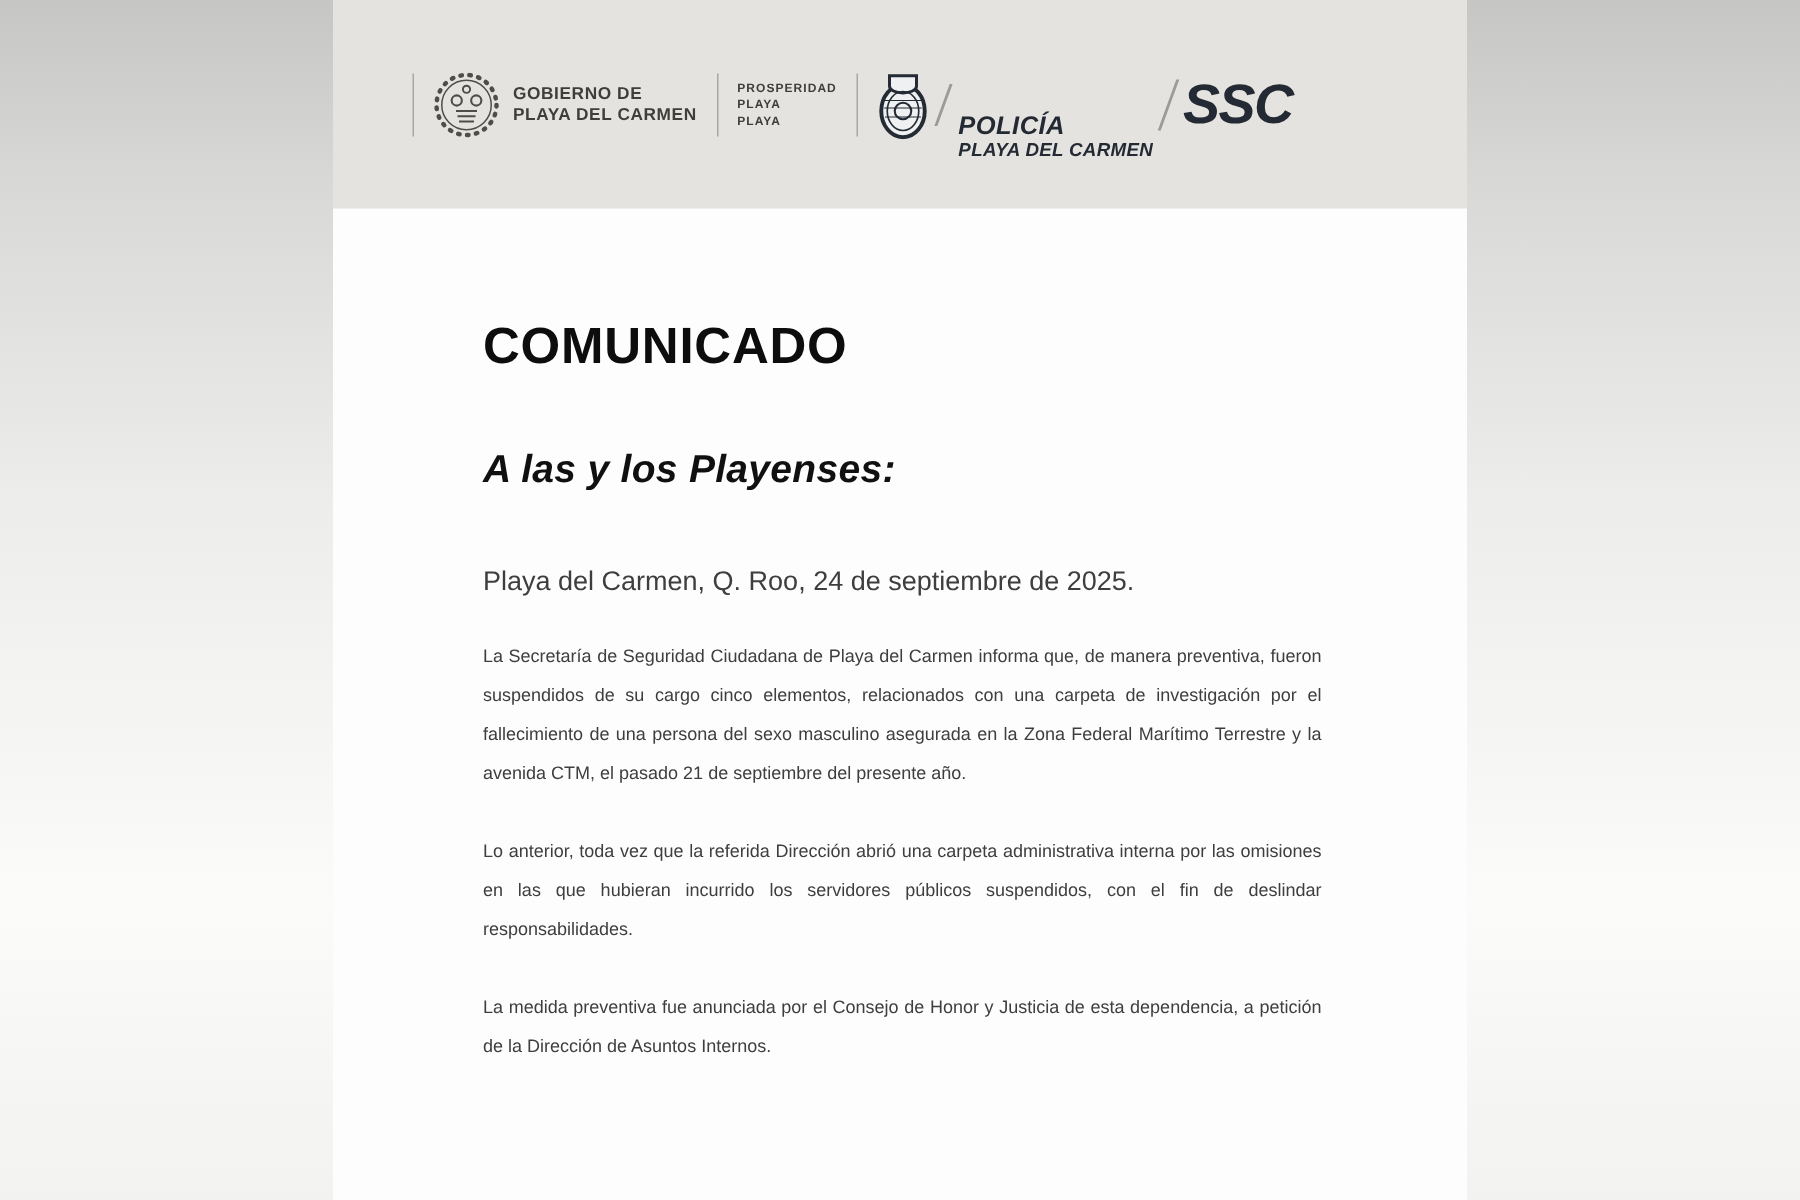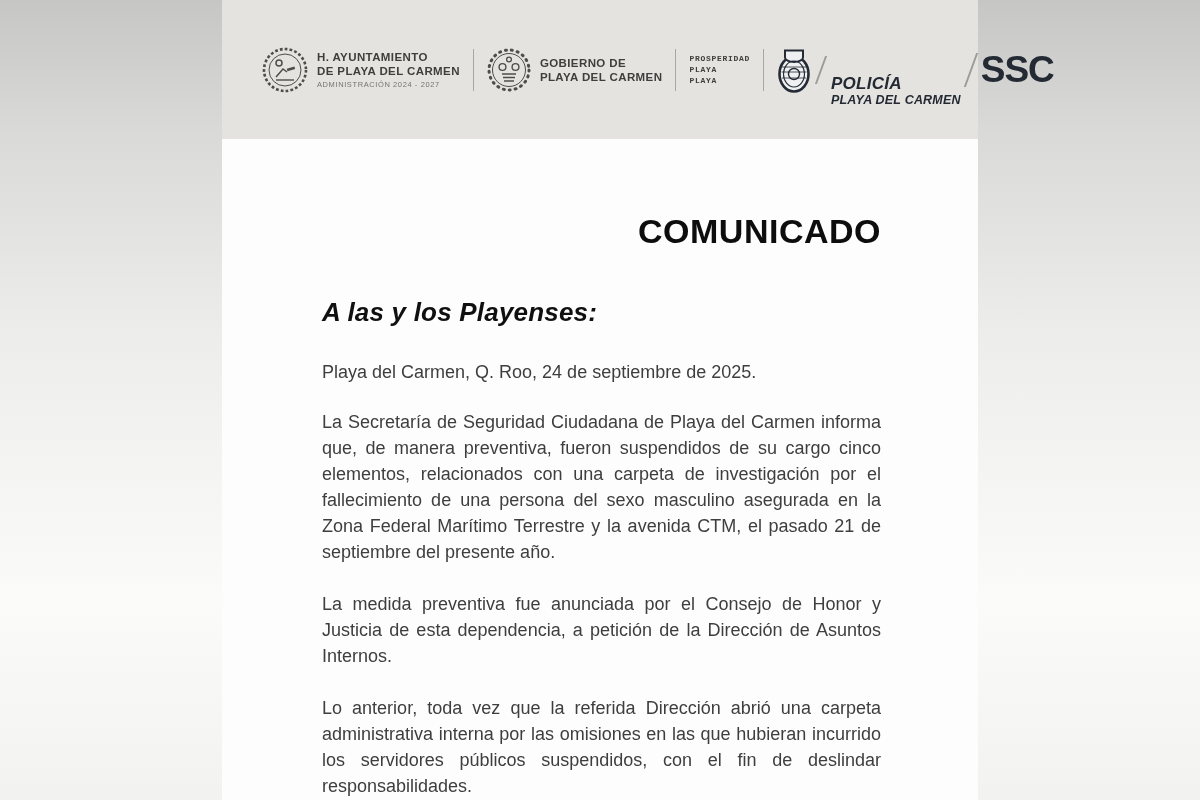--- a/index.html
+++ b/index.html
@@ -41,89 +41,73 @@
   .vdiv {
     width: 1px; height: 42px;
     background: #a7a7a4;
     margin: 0 13px;
     flex: 0 0 auto;
   }
   .slogan {
     font-size: 8px; font-weight: bold;
     letter-spacing: 0.7px; color: #3e3e3c; line-height: 11px;
     white-space: nowrap;
-    font-family: Liberation Mono, monospace;
   }
   .police { display: flex; align-items: center; color: var(--police-dark, #232a33); }
   .slash {
     width: 2px; height: 28px;
     background: #9b9b98;
     transform: skewX(-20deg);
     margin: 0 9px;
     flex: 0 0 auto;
   }
   .slash.tall { height: 34px; }
   .police-word { font-style: italic; font-weight: bold; line-height: 1; white-space: nowrap; }
   .pw1 { font-size: 17px; letter-spacing: 0.3px; margin-top: 43px; }
   .pw2 { font-size: 12.5px; margin-top: 2px; letter-spacing: 0.2px; }
   .ssc {
-    font-size: 37px; font-weight: bold; 
+    font-size: 37px; font-weight: bold; font-style: italic;
     letter-spacing: -1px; line-height: 1; white-space: nowrap;
   }
   
   .doc-body { padding: 73px 97px 0 100px; }
   .doc-title {
     margin: 0;
-    text-align: right;
+    text-align: left;
     font-size: 34px; font-weight: bold;
     letter-spacing: 0.5px;
     color: var(--title-text, #0d0d0d);
   }
   .salutation {
     margin: 46px 0 0;
     font-size: 26px; font-weight: bold;
     letter-spacing: 0.2px;
     color: #101010;
     font-style: italic;
   }
   .dateline {
-    margin: 34px 0 0;
+    margin: 49px 0 0;
     font-size: 18px;
     color: var(--body-text, #3e3e3e);
   }
   .para {
     margin: 26px 0 0;
-    font-size: 18px;
+    font-size: 12px;
     line-height: 26px;
     text-align: justify;
     color: var(--body-text, #3e3e3e);
   }
 </style>
 </head>
 <body>
 
 <div class="card">
 
   <div class="card-header">
 
-    <div class="brand">
-      <svg width="46" height="46" viewBox="0 0 46 46">
-        <circle cx="23" cy="23" r="21" fill="none" stroke="#4d4d49" stroke-width="2.6" stroke-dasharray="2.8 2.1"></circle>
-        <circle cx="23" cy="23" r="16" fill="none" stroke="#4d4d49" stroke-width="1"></circle>
-        <circle cx="17" cy="16" r="3" fill="none" stroke="#4d4d49" stroke-width="1.5"></circle>
-        <path d="M14 30 l7 -8 l4 3" fill="none" stroke="#4d4d49" stroke-width="1.5"></path>
-        <rect x="25" y="20.5" width="8" height="2.6" fill="#4d4d49" transform="rotate(-16 29 22)"></rect>
-        <path d="M14 33 h18" stroke="#4d4d49" stroke-width="1.4"></path>
-      </svg>
-      <div class="brand-text">
-        <div class="bt-main">H. AYUNTAMIENTO</div>
-        <div class="bt-main">DE PLAYA DEL CARMEN</div>
-        <div class="bt-sub">ADMINISTRACIÓN 2024 - 2027</div>
-      </div>
-    </div>
 
     <div class="vdiv"></div>
 
     <div class="brand">
       <svg width="44" height="46" viewBox="0 0 44 46">
         <circle cx="22" cy="23" r="20" fill="none" stroke="#4d4d49" stroke-width="3" stroke-dasharray="1 5" stroke-linecap="round"></circle>
         <circle cx="22" cy="23" r="16.5" fill="none" stroke="#4d4d49" stroke-width="1"></circle>
         <circle cx="22" cy="12.5" r="2.4" fill="none" stroke="#4d4d49" stroke-width="1.3"></circle>
         <circle cx="15.5" cy="20" r="3.4" fill="none" stroke="#4d4d49" stroke-width="1.4"></circle>
         <circle cx="28.5" cy="20" r="3.4" fill="none" stroke="#4d4d49" stroke-width="1.4"></circle>
@@ -162,17 +146,17 @@
       <div class="ssc">SSC</div>
     </div>
 
   </div>
 
   <div class="doc-body">
     <h1 class="doc-title">COMUNICADO</h1>
     <h2 class="salutation">A las y los Playenses:</h2>
     <p class="dateline">Playa del Carmen, Q. Roo, 24 de septiembre de 2025.</p>
     <p class="para">La Secretaría de Seguridad Ciudadana de Playa del Carmen informa que, de manera preventiva, fueron suspendidos de su cargo cinco elementos, relacionados con una carpeta de investigación por el fallecimiento de una persona del sexo masculino asegurada en la Zona Federal Marítimo Terrestre y la avenida CTM, el pasado 21 de septiembre del presente año.</p>
+    <p class="para">Lo anterior, toda vez que la referida Dirección abrió una carpeta administrativa interna por las omisiones en las que hubieran incurrido los servidores públicos suspendidos, con el fin de deslindar responsabilidades.</p>
     <p class="para">La medida preventiva fue anunciada por el Consejo de Honor y Justicia de esta dependencia, a petición de la Dirección de Asuntos Internos.</p>
-    <p class="para">Lo anterior, toda vez que la referida Dirección abrió una carpeta administrativa interna por las omisiones en las que hubieran incurrido los servidores públicos suspendidos, con el fin de deslindar responsabilidades.</p>
   </div>
 
 </div>
 
 </body></html>

